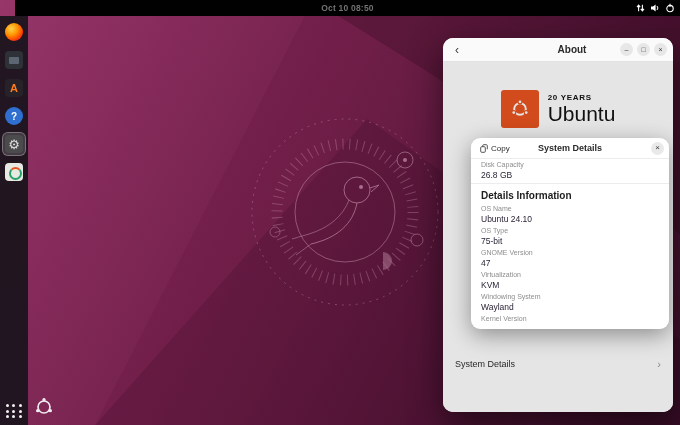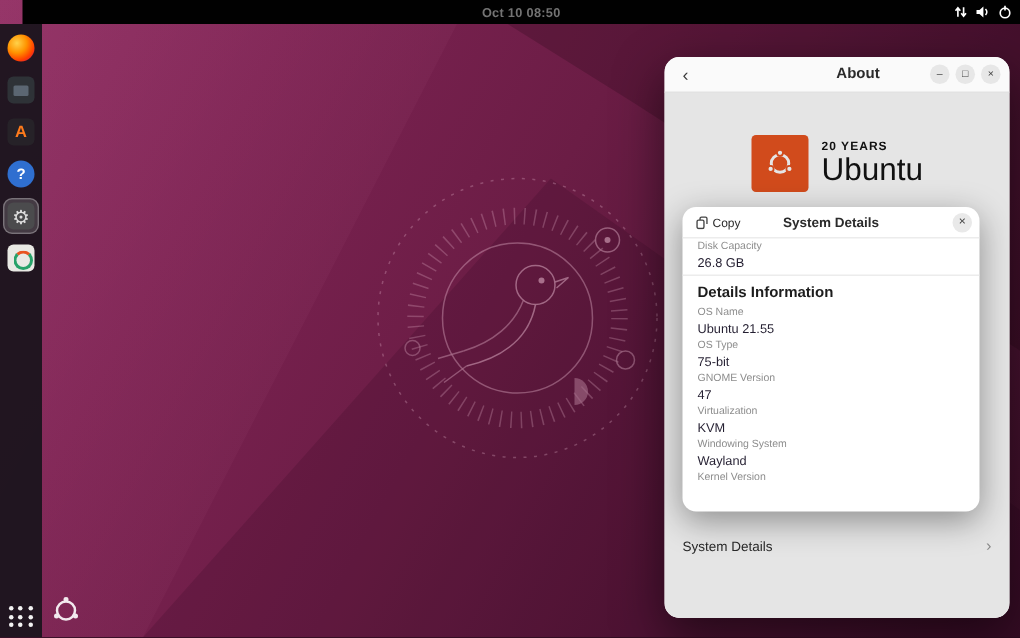--- a/index.html
+++ b/index.html
@@ -76,37 +76,37 @@
   .logo-square svg { width: 20px; height: 20px; }
   .logo-years { font-size: 8px; font-weight: bold; letter-spacing: 0.7px; color: #131313; }
   .logo-brand { font-size: 21px; color: #131313; line-height: 23px; }
   .sd-row { position: absolute; left: 12px; right: 12px; top: 294px; height: 16px;
     display: flex; justify-content: space-between; align-items: center;
     font-size: 9px; color: #2e2e2e; }
   .sd-chevron { color: #9a9a9a; font-size: 11px; }
   .dim { position: absolute; inset: 0; background: rgba(0,0,0,0.10); z-index: 5; }
 
   
-  .dialog { position: absolute; left: 12px; top: 100px; width: 198px; background: #ffffff;
+  .dialog { position: absolute; left: 28px; top: 100px; width: 198px; background: #ffffff;
     border-radius: 9px; z-index: 10; overflow: hidden; box-shadow: 0 6px 22px rgba(0,0,0,0.38); }
   .dheader { height: 21px; display: flex; align-items: center; padding: 0 5px;
     position: relative; border-bottom: 1px solid #ececec; }
   .copy-btn { display: flex; align-items: center; gap: 3px; font-size: 8px; color: #2b2b2b;
     padding: 2px 4px; border-radius: 4px; z-index: 2; }
   .dtitle { position: absolute; left: 0; right: 0; text-align: center; font-size: 9px;
     font-weight: bold; color: #2b2b2b; pointer-events: none; }
   .dclose { margin-left: auto; width: 13px; height: 13px; border-radius: 50%; background: #e9e9e9;
     color: #3c3c3c; font-size: 8px; display: flex; align-items: center; justify-content: center;
     line-height: 1; z-index: 2; }
   .drow { padding: 2px 10px 1px; }
   .dlabel { font-size: 7px; color: #8d8d8d; line-height: 8.5px; }
   .dvalue { font-size: 8.5px; color: #241f31; line-height: 10.5px; }
   .ddivider { height: 1px; background: #ececec; margin: 2px 0; }
   .dsection { padding: 4px 10px 2px; font-size: 10px; font-weight: bold; color: #1d1d1d; }
-  .dialog-body { padding-bottom: 16px; }
+  .dialog-body { padding-bottom: 4px; }
 </style>
 </head>
 <body>
 
 <div class="wallpaper">
   <div class="facet facet1"></div>
   <div class="facet facet2"></div>
   <div class="facet facet3"></div>
 
   <svg class="emblem" viewBox="0 0 200 200">
@@ -243,21 +243,21 @@
     <div class="dialog-body">
       <div class="drow">
         <div class="dlabel">Disk Capacity</div>
         <div class="dvalue">26.8 GB</div>
       </div>
       <div class="ddivider"></div>
       <div class="dsection">Details Information</div>
 
       <div class="drow">
         <div class="dlabel">OS Name</div>
-        <div class="dvalue">Ubuntu 21.55</div>
+        <div class="dvalue">Ubuntu 24.10</div>
       </div>
       <div class="drow">
         <div class="dlabel">OS Type</div>
         <div class="dvalue">75-bit</div>
       </div>
       <div class="drow">
         <div class="dlabel">GNOME Version</div>
         <div class="dvalue">47</div>
       </div>
       <div class="drow">

